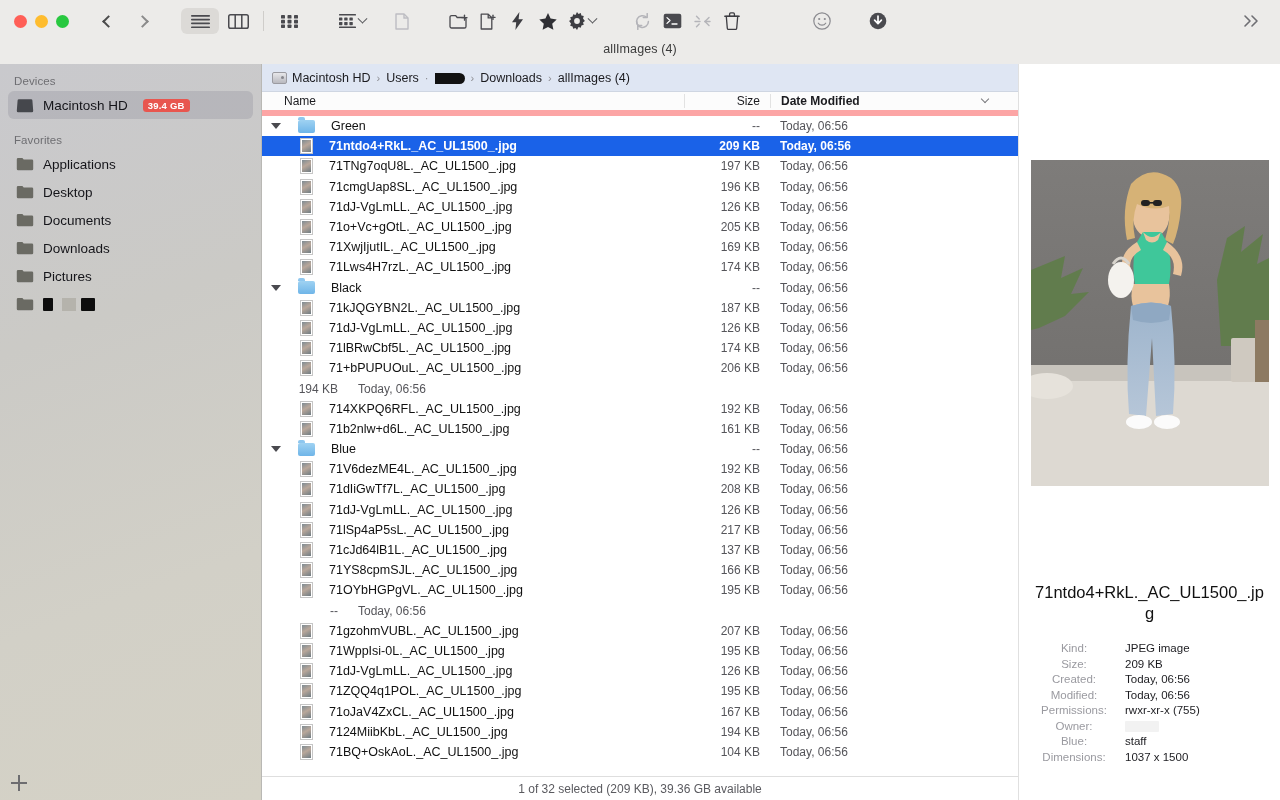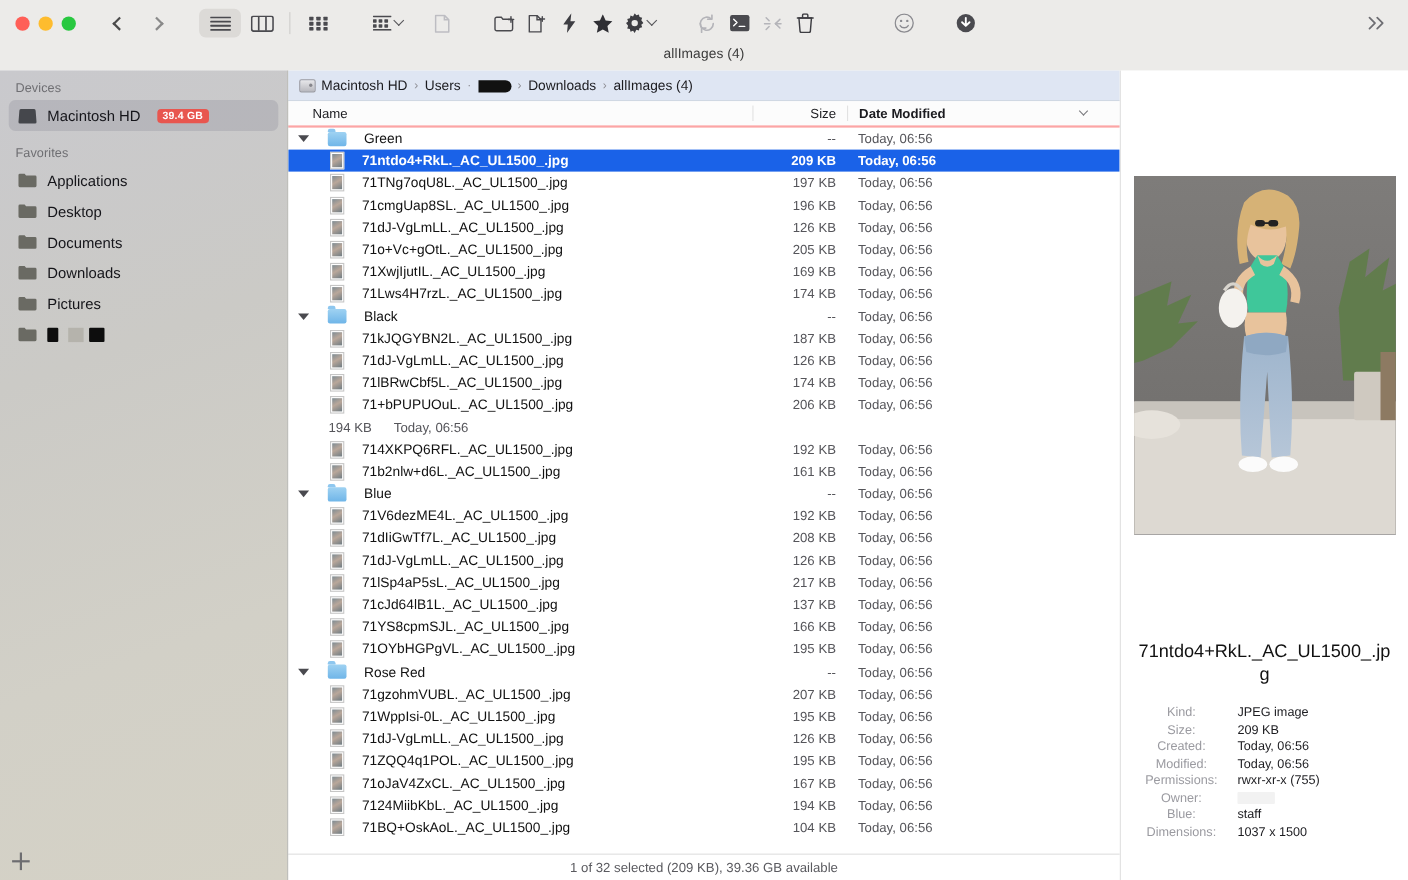--- a/index.html
+++ b/index.html
@@ -98,21 +98,21 @@
     font-size:12.5px; color:#1b1b1f;
     border-bottom:1px solid #cfd6e2;
   }
   .crumb-sep { color:#8d8d93; font-size:11px; margin:0 1px; }
   .hd-icon { width:15px; height:12px; border-radius:2px; background:linear-gradient(#e7e7ea,#b9b9bf); border:1px solid #9b9ba1; position:relative; }
   .hd-icon::after { content:""; position:absolute; width:3px; height:3px; border-radius:50%; background:#86868c; right:2px; top:3.5px; }
 
   .colhead {
     height:24px; flex:0 0 24px;
     background:#fcfcfc;
-    border-bottom:2px solid #fca5a5;
+    border-bottom:6px solid #fca5a5;
     display:flex; align-items:center;
     font-size:12px; color:#1b1b1f;
   }
   .ch-name { flex:1; padding-left:22px; }
   .ch-size { width:86px; text-align:right; padding-right:10px; border-left:1px solid #e2e2e2; }
   .ch-date { width:248px; padding-left:10px; border-left:1px solid #e2e2e2; font-weight:bold; display:flex; align-items:center; }
   .sortcaret { width:6px; height:6px; border-right:1.5px solid #7a7a7e; border-bottom:1.5px solid #7a7a7e; transform:rotate(45deg); margin-left:auto; margin-right:30px; position:relative; top:-2px; }
 
   .rows { flex:1; overflow:hidden; }
   .row { height:20.2px; display:flex; align-items:center; font-size:12.5px; color:#111; }
@@ -730,25 +730,20 @@
               <span class="indent"></span>
               <span class="thumb">
                 <i></i>
               </span>
               <span class="fname">71OYbHGPgVL._AC_UL1500_.jpg</span>
             </div>
             <div class="cell-size">195 KB</div>
             <div class="cell-date">Today, 06:56</div>
           </div>
           <div class="row group">
-            <div class="cell-name">
-              <span class="twisty"></span>
-              <span class="folder"></span>
-              <span class="fname">Rose Red</span>
-            </div>
             <div class="cell-size">--</div>
             <div class="cell-date">Today, 06:56</div>
           </div>
           <div class="row">
             <div class="cell-name">
               <span class="indent"></span>
               <span class="thumb">
                 <i></i>
               </span>
               <span class="fname">71gzohmVUBL._AC_UL1500_.jpg</span>

